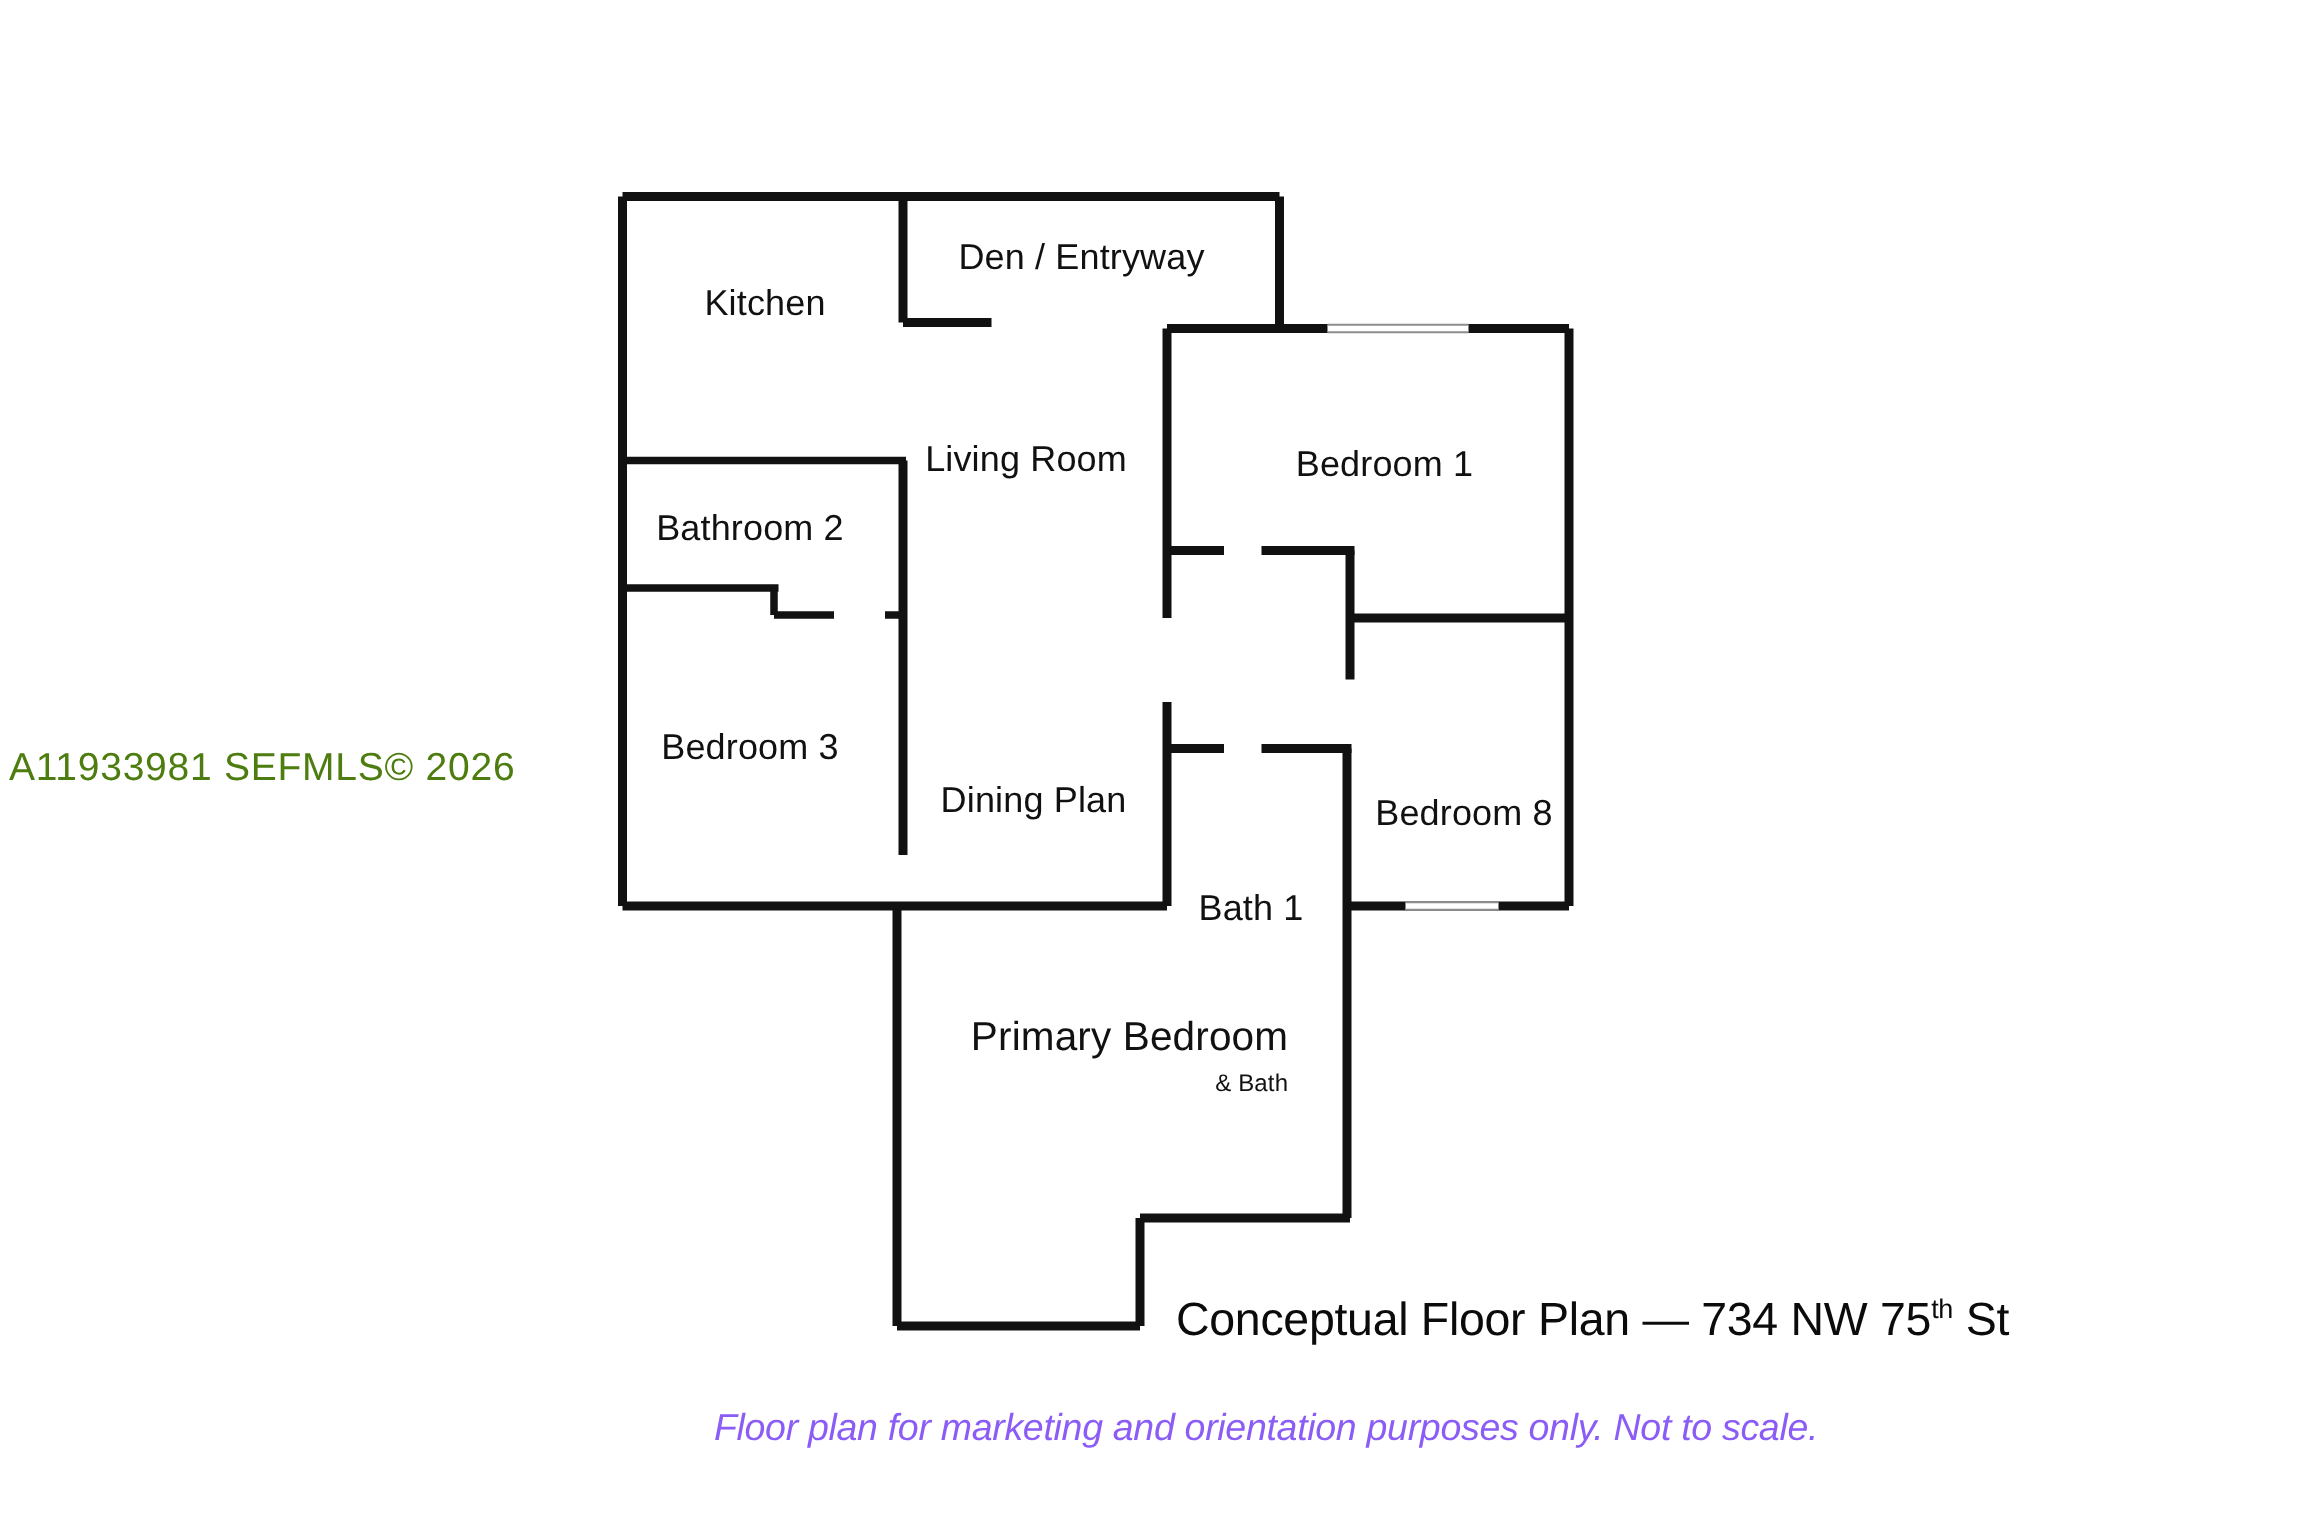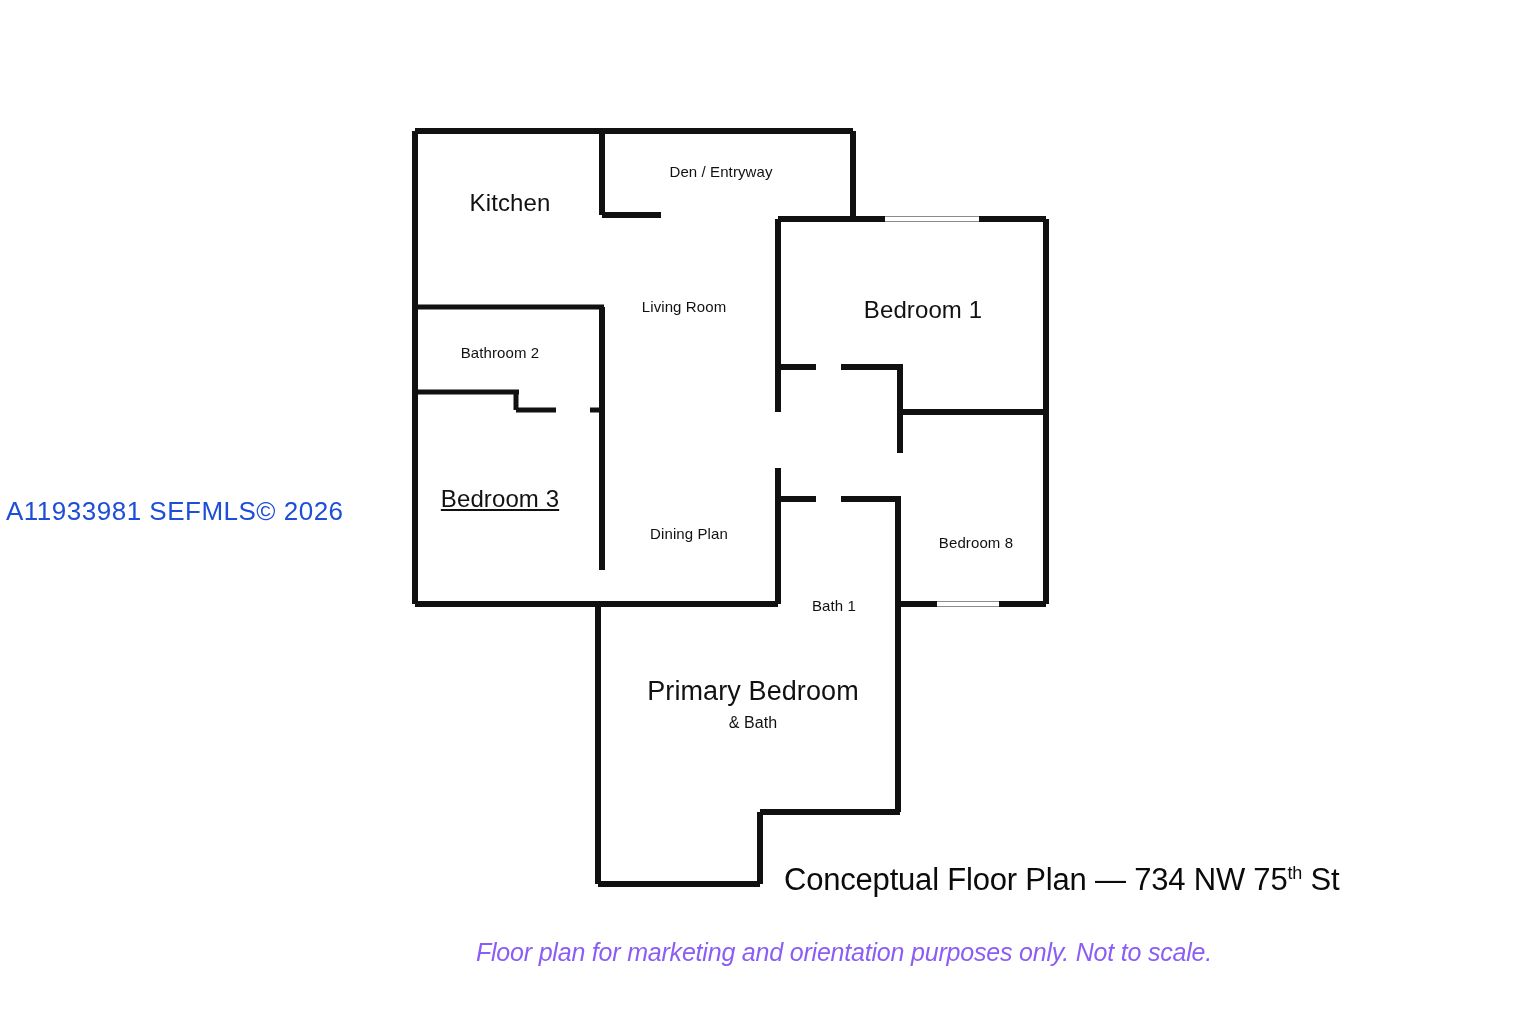--- a/index.html
+++ b/index.html
@@ -35,34 +35,34 @@
     position: absolute;
     transform: translate(-50%, -50%);
     white-space: nowrap;
     font-family: "Liberation Sans", sans-serif;
     color: #111111;
     text-align: center;
     line-height: 1.25;
     letter-spacing: 0.1px;
   }
   .room-label.sz-lg  { font-size: 24px; }
-  .room-label.sz-md  { font-size: 15px; }
+  .room-label.sz-md  { font-size: 24px; }
   .room-label.sz-xl  { font-size: 27px; }
   .room-label .sub {
     display: block;
     font-size: 16px;
     margin-top: 4px;
   }
   #watermark {
     position: absolute;
     left: 6px;
     top: 496px;
     font-family: "Liberation Sans", sans-serif;
     font-size: 26px;
-    color: #1d4ed8;
+    color: #4d7c0f;
     letter-spacing: 0.5px;
     white-space: nowrap;
   }
   #plan-title {
     position: absolute;
     left: 784px;
     top: 862px;
     font-family: "Liberation Sans", sans-serif;
     font-size: 31px;
     color: #0b0b0b;
@@ -133,26 +133,26 @@
         <line x1="937" y1="601.5" x2="999" y2="601.5" stroke="#8d8d8d" stroke-width="1.2"></line>
         <line x1="937" y1="606.5" x2="999" y2="606.5" stroke="#8d8d8d" stroke-width="1.2"></line>
       </g>
   </svg>
 
   <div id="labels-layer">
       <div class="room-label sz-lg" style="left: 510px; top: 203px;"><span>Kitchen</span></div>
       <div class="room-label sz-md" style="left: 721px; top: 172px;"><span>Den / Entryway</span></div>
       <div class="room-label sz-md" style="left: 684px; top: 307px;"><span>Living Room</span></div>
       <div class="room-label sz-md" style="left: 500px; top: 353px;"><span>Bathroom 2</span></div>
-      <div class="room-label sz-lg" style="left: 500px; top: 499px; text-decoration: underline;"><span>Bedroom 3</span></div>
+      <div class="room-label sz-lg" style="left: 500px; top: 499px;"><span>Bedroom 3</span></div>
       <div class="room-label sz-md" style="left: 689px; top: 534px;"><span>Dining Plan</span></div>
       <div class="room-label sz-lg" style="left: 923px; top: 310px;"><span>Bedroom 1</span></div>
       <div class="room-label sz-md" style="left: 976px; top: 543px;"><span>Bedroom 8</span></div>
       <div class="room-label sz-md" style="left: 834px; top: 558px; margin-top: 48px;"><span>Bath 1</span></div>
-      <div class="room-label sz-xl" style="left: 753px; top: 704px;"><span>Primary Bedroom</span><span class="sub">&amp; Bath</span></div>
+      <div class="room-label sz-xl" style="left: 753px; top: 704px; text-align: right;"><span>Primary Bedroom</span><span class="sub">&amp; Bath</span></div>
     </div>
 
   <div id="watermark">A11933981  SEFMLS© 2026</div>
 
   <div id="plan-title"><span>Conceptual Floor Plan — 734 NW 75</span><sup>th</sup><span> St</span></div>
 
   <div id="plan-disclaimer">Floor plan for marketing and orientation purposes only. Not to scale.</div>
 
 </div>
 

